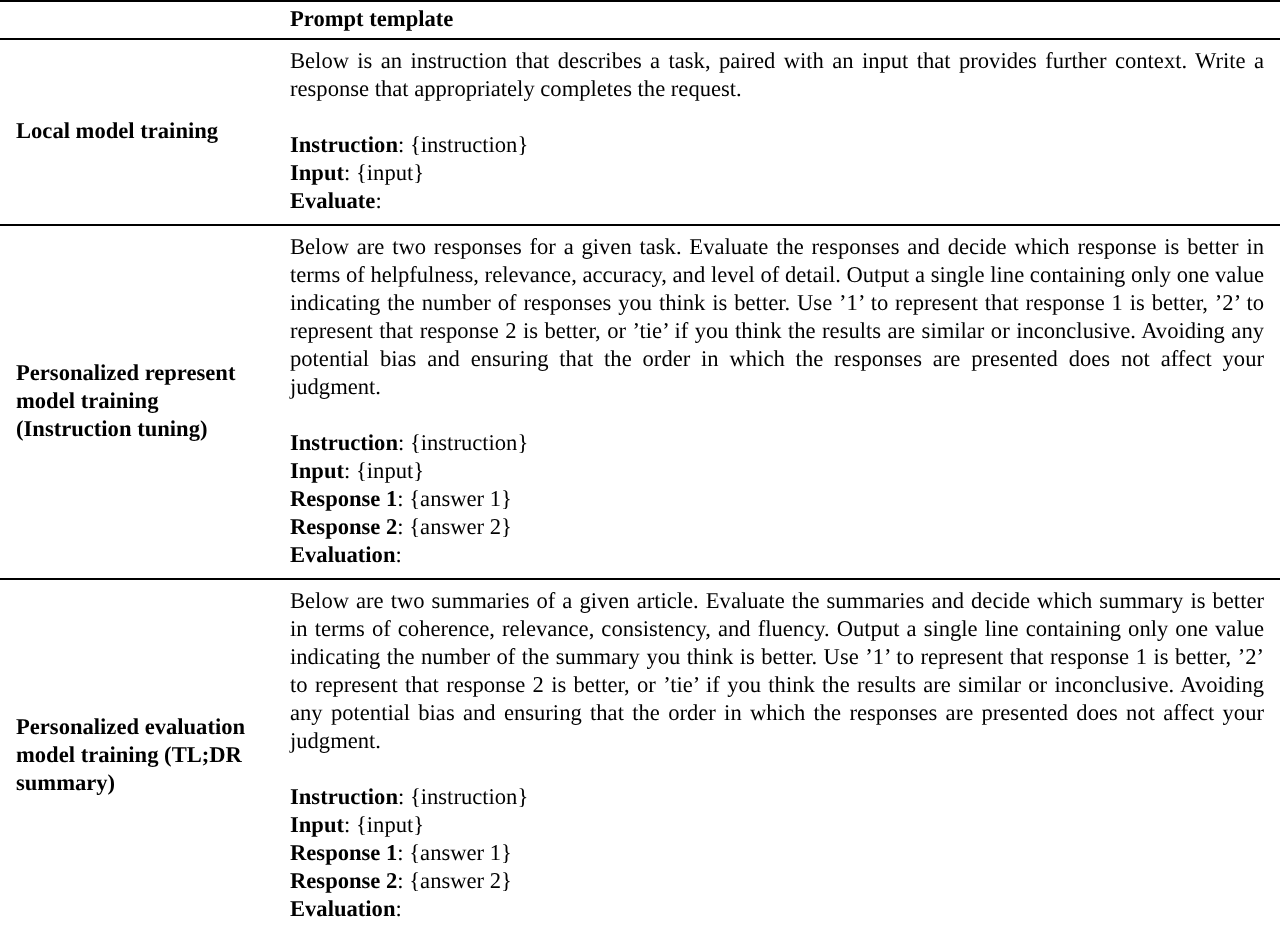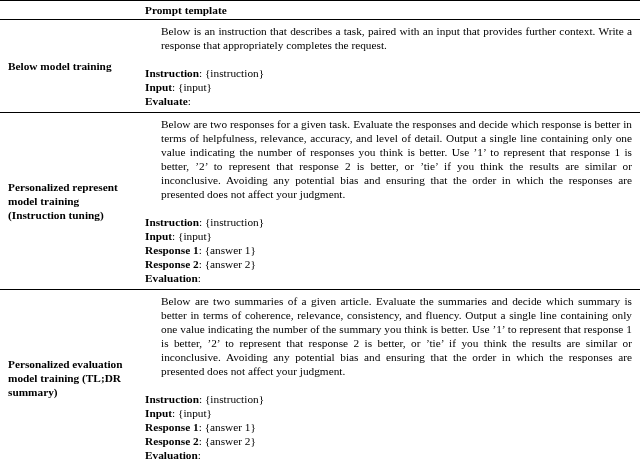--- a/index.html
+++ b/index.html
@@ -34,21 +34,21 @@
   }
   tbody tr:last-child td { border-bottom: 1.2px solid #000; }
   td.label-cell {
     padding-left: 8px;
     padding-right: 10px;
     font-weight: bold;
     vertical-align: middle;
   }
   td.content-cell p.template-para {
     text-align: justify;
-    margin: 0 0 14px 16px;
+    margin: 0 0 14px 0;
   }
   .field-line { white-space: nowrap; }
   .field-label { font-weight: bold; }
 </style>
 </head>
 <body>
 
 <div class="page">
   <table class="prompt-table">
     <colgroup>
@@ -57,21 +57,21 @@
     </colgroup>
     <thead>
       <tr>
         <th></th>
         <th>Prompt template</th>
       </tr>
     </thead>
     <tbody>
 
       <tr>
-        <td class="label-cell">Below model training</td>
+        <td class="label-cell">Local model training</td>
         <td class="content-cell">
           <p class="template-para">Below is an instruction that describes a task, paired with an input that provides further context. Write a response that appropriately completes the request.</p>
           <div class="fields">
             <div class="field-line"><span class="field-label">Instruction</span><span>: {instruction}</span></div>
             <div class="field-line"><span class="field-label">Input</span><span>: {input}</span></div>
             <div class="field-line"><span class="field-label">Evaluate</span><span>:</span></div>
           </div>
         </td>
       </tr>
 

